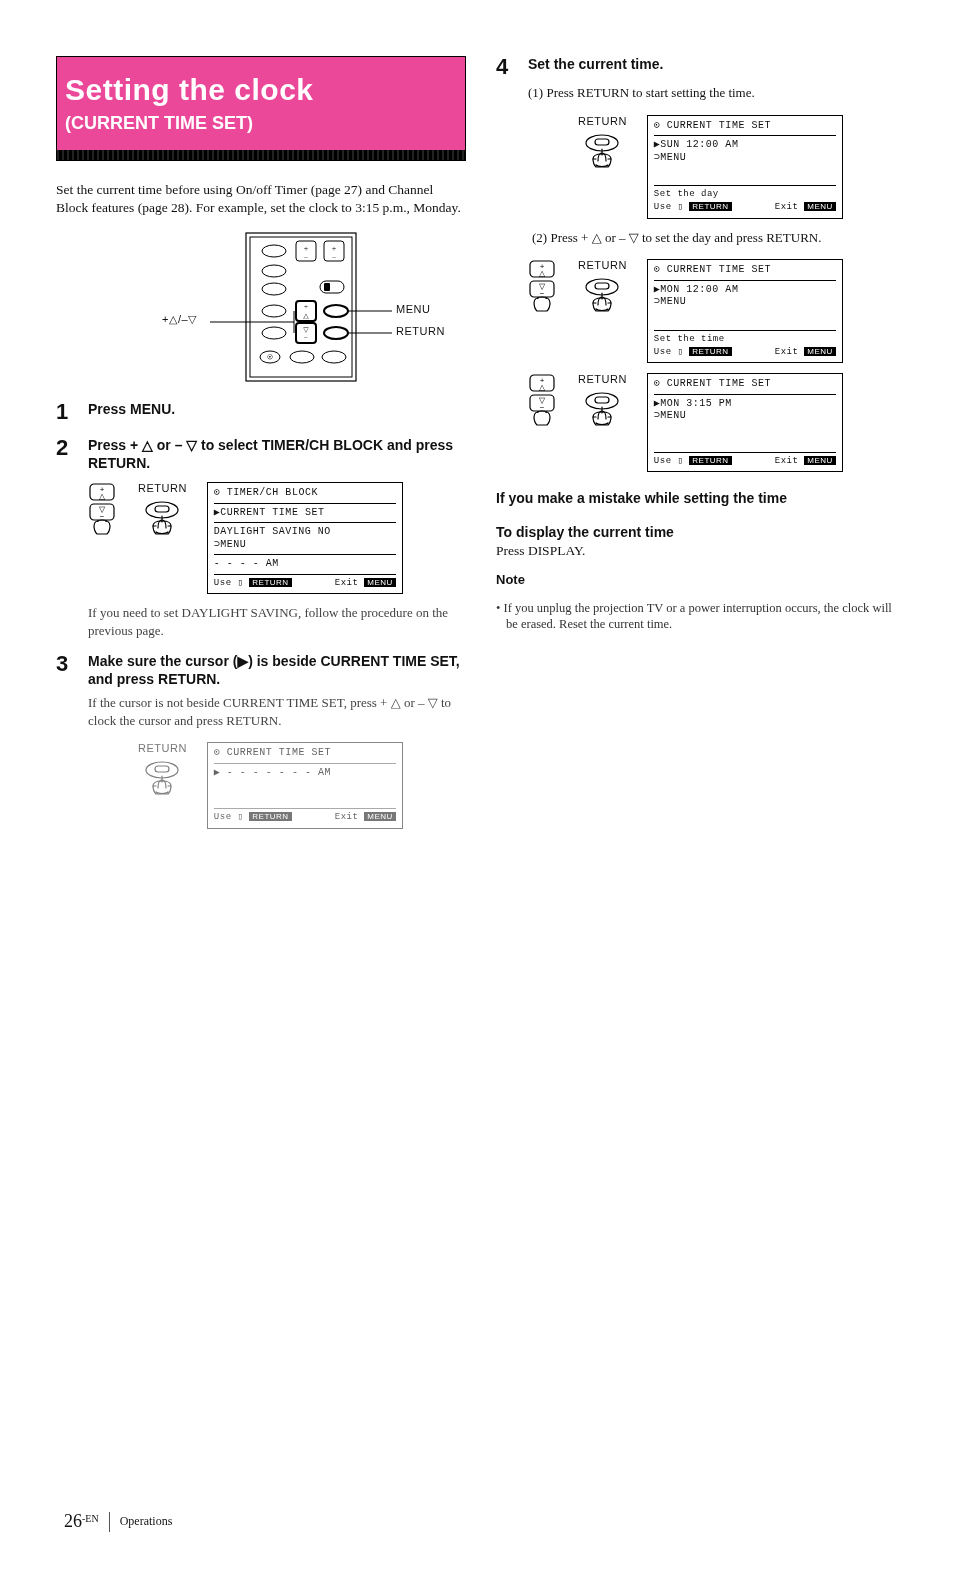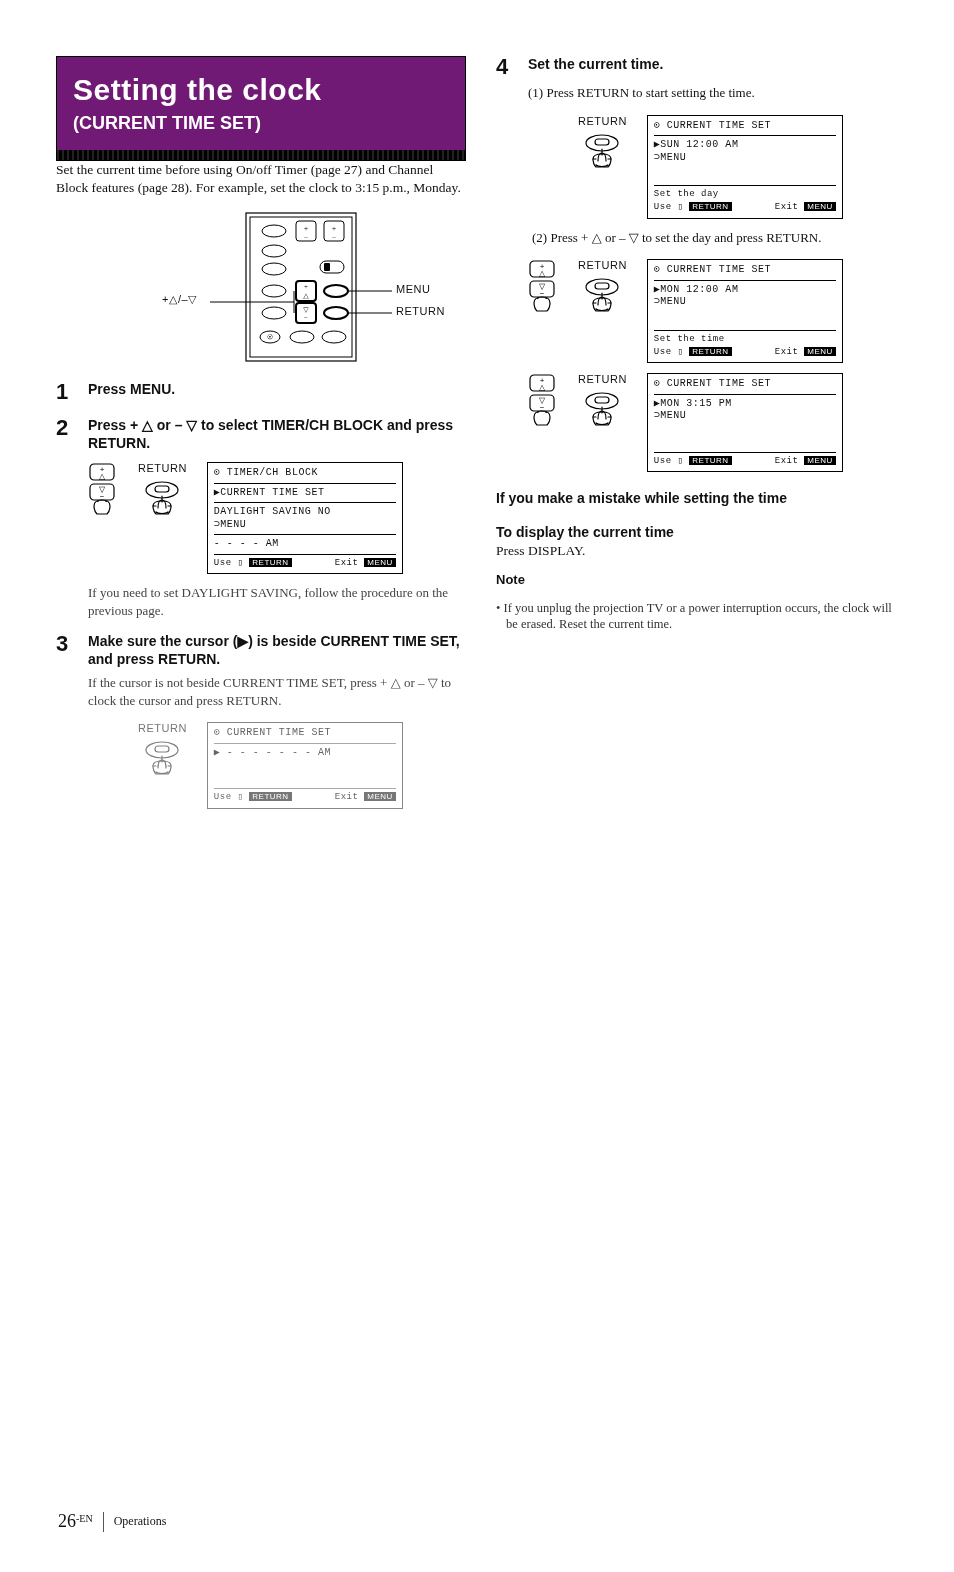--- a/index.html
+++ b/index.html
@@ -1,39 +1,39 @@
 <!DOCTYPE html>
 <html><head>
 <meta charset="utf-8">
 <style>
   html,body{margin:0;padding:0;background:#fff;color:#111;font-family:"Times New Roman",Times,serif;}
   .page{width:954px;height:1572px;position:relative;box-sizing:border-box;padding:56px 48px 40px 56px;}
   .cols{display:flex;gap:30px;}
   .col{flex:1;min-width:0;}
-  .banner{background:#701a75;color:#fff;padding:16px 20px 26px 16px;position:relative;border:1px solid #000;}
+  .banner{background:#ec4899;color:#fff;padding:16px 20px 26px 8px;margin-bottom:20px;position:relative;border:1px solid #000;}
   .banner h1{margin:0 0 6px 0;font-size:30px;font-weight:900;font-family:Arial,Helvetica,sans-serif;letter-spacing:.5px;}
   .banner h2{margin:0;font-size:18px;font-weight:700;font-family:Arial,Helvetica,sans-serif;}
   .banner-noise{position:absolute;left:0;right:0;bottom:0;height:10px;background:repeating-linear-gradient(90deg,#222 0 2px,#000 2px 5px);}
   p.body{font-size:13.5px;line-height:1.35;margin:0 0 10px 0;}
   .step{display:flex;gap:10px;margin:14px 0 6px 0;}
   .step-num{font-family:Arial,Helvetica,sans-serif;font-size:22px;font-weight:900;line-height:1;width:22px;flex:none;}
   .step-head{font-family:Arial,Helvetica,sans-serif;font-size:14px;font-weight:900;line-height:1.25;}
   .step-body{font-size:13px;line-height:1.35;margin-left:32px;margin-top:4px;}
   .sub{margin-left:36px;font-size:13px;line-height:1.35;margin-top:10px;}
   .note-h{font-family:Liberation Sans, sans-serif;font-size:13px;font-weight:900;margin:12px 0 2px 0;}
   .note-li{font-size:12.5px;line-height:1.3;margin-left:10px;text-indent:-10px;color:#333;}
   .fig-row{display:flex;align-items:flex-start;gap:20px;margin:10px 0 10px 32px;}
   .screen{border:1px solid #000;font-family:"Courier New",monospace;font-size:10px;line-height:1.25;padding:4px 6px;width:196px;box-sizing:border-box;letter-spacing:.5px;background:#fff;}
   .screen .hr{border-top:1px solid #000;margin:3px 0;}
   .screen .foot{display:flex;justify-content:space-between;font-size:9px;margin-top:2px;}
   .screen .badge{background:#000;color:#fff;padding:0 3px;font-family:Arial,sans-serif;font-size:8px;}
   .lbl{font-family:Arial,Helvetica,sans-serif;font-size:11px;text-align:center;letter-spacing:.5px;}
   .icon-return{display:flex;flex-direction:column;align-items:center;gap:4px;}
   .icon-arrows{display:flex;flex-direction:column;align-items:center;gap:4px;}
-  .footer{position:absolute;bottom:40px;left:58px;font-size:12px;display:flex;align-items:center;gap:10px;}
+  .footer{position:absolute;bottom:40px;left:64px;font-size:12px;display:flex;align-items:center;gap:10px;}
   .footer .pn{font-size:18px;}
   .footer .bar{width:1px;height:20px;background:#555;}
   .remote{position:relative;width:130px;height:160px;margin:6px auto 10px auto;}
   svg{display:block;}
   .subsec-h{font-family:Arial,Helvetica,sans-serif;font-size:14px;font-weight:900;margin:18px 0 2px 0;}
 </style>
 </head>
 <body>
 
 <svg width="0" height="0" style="position:absolute">

